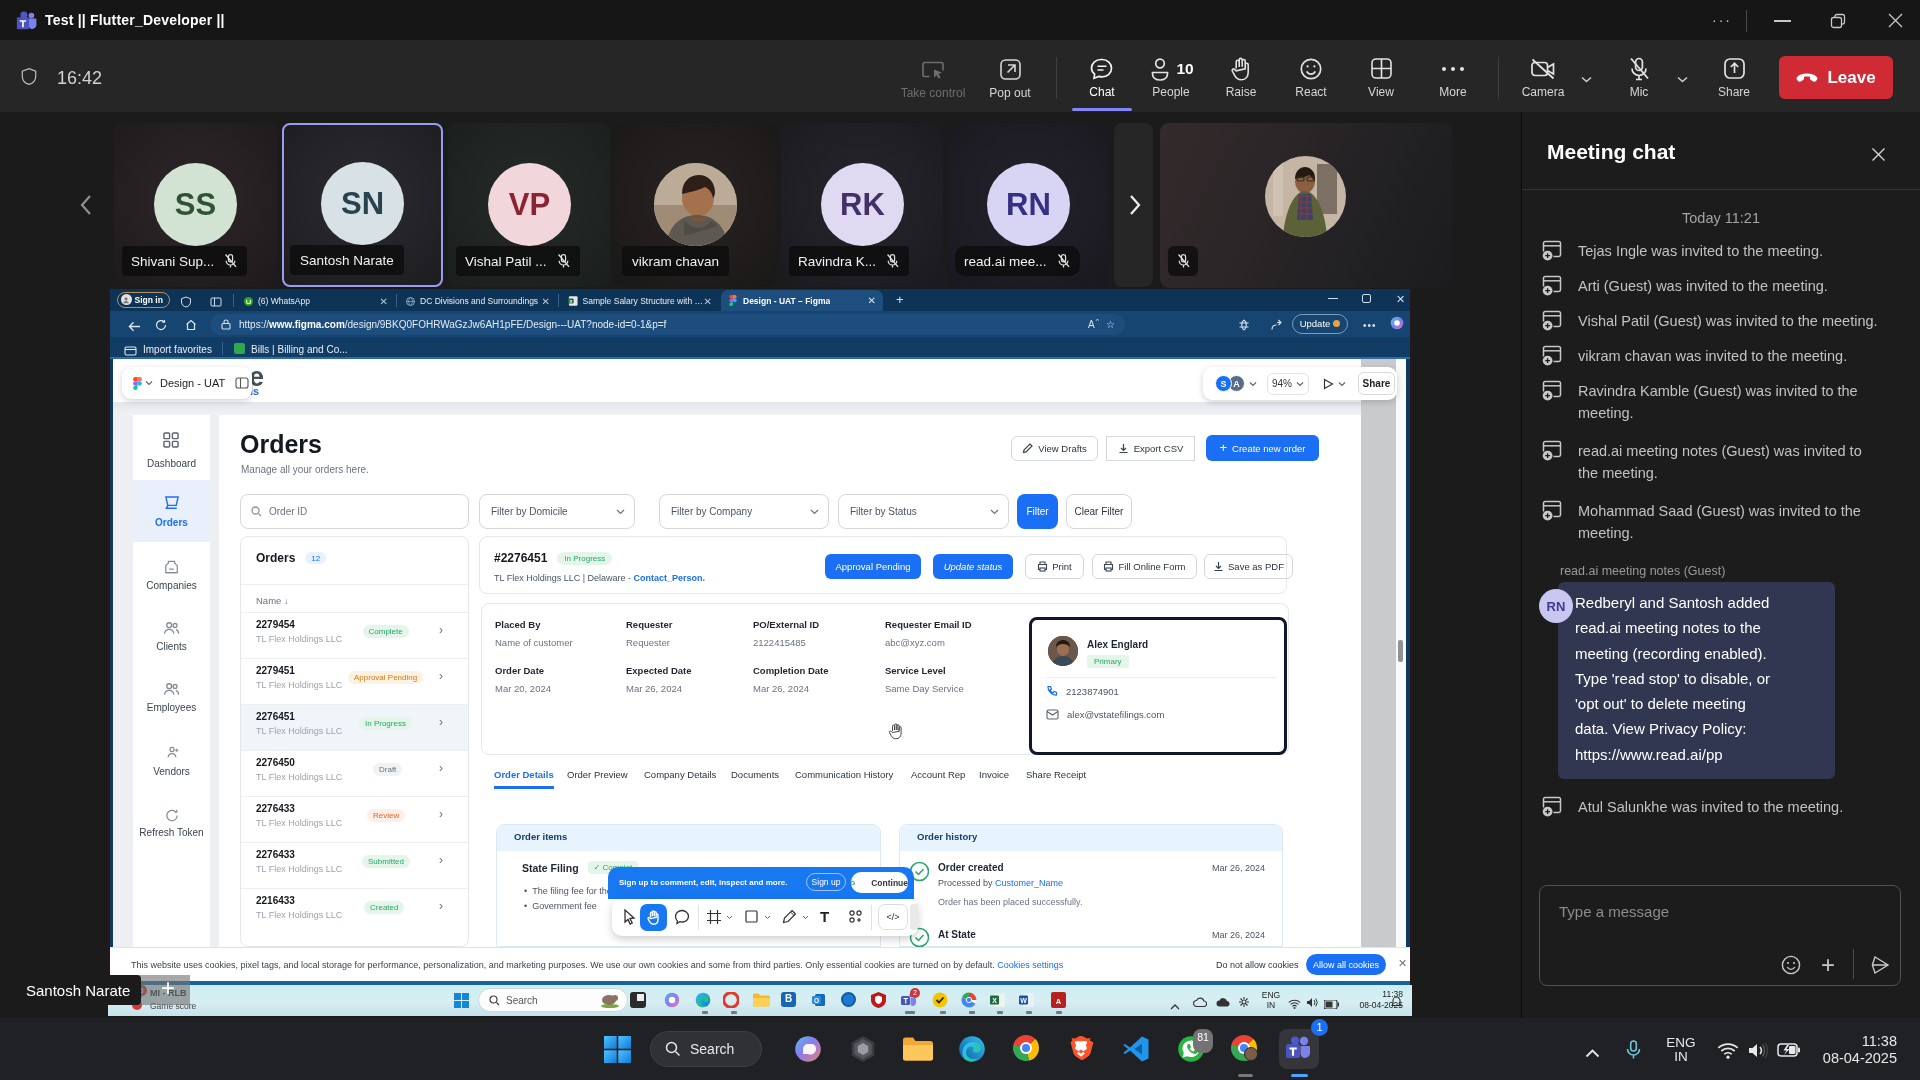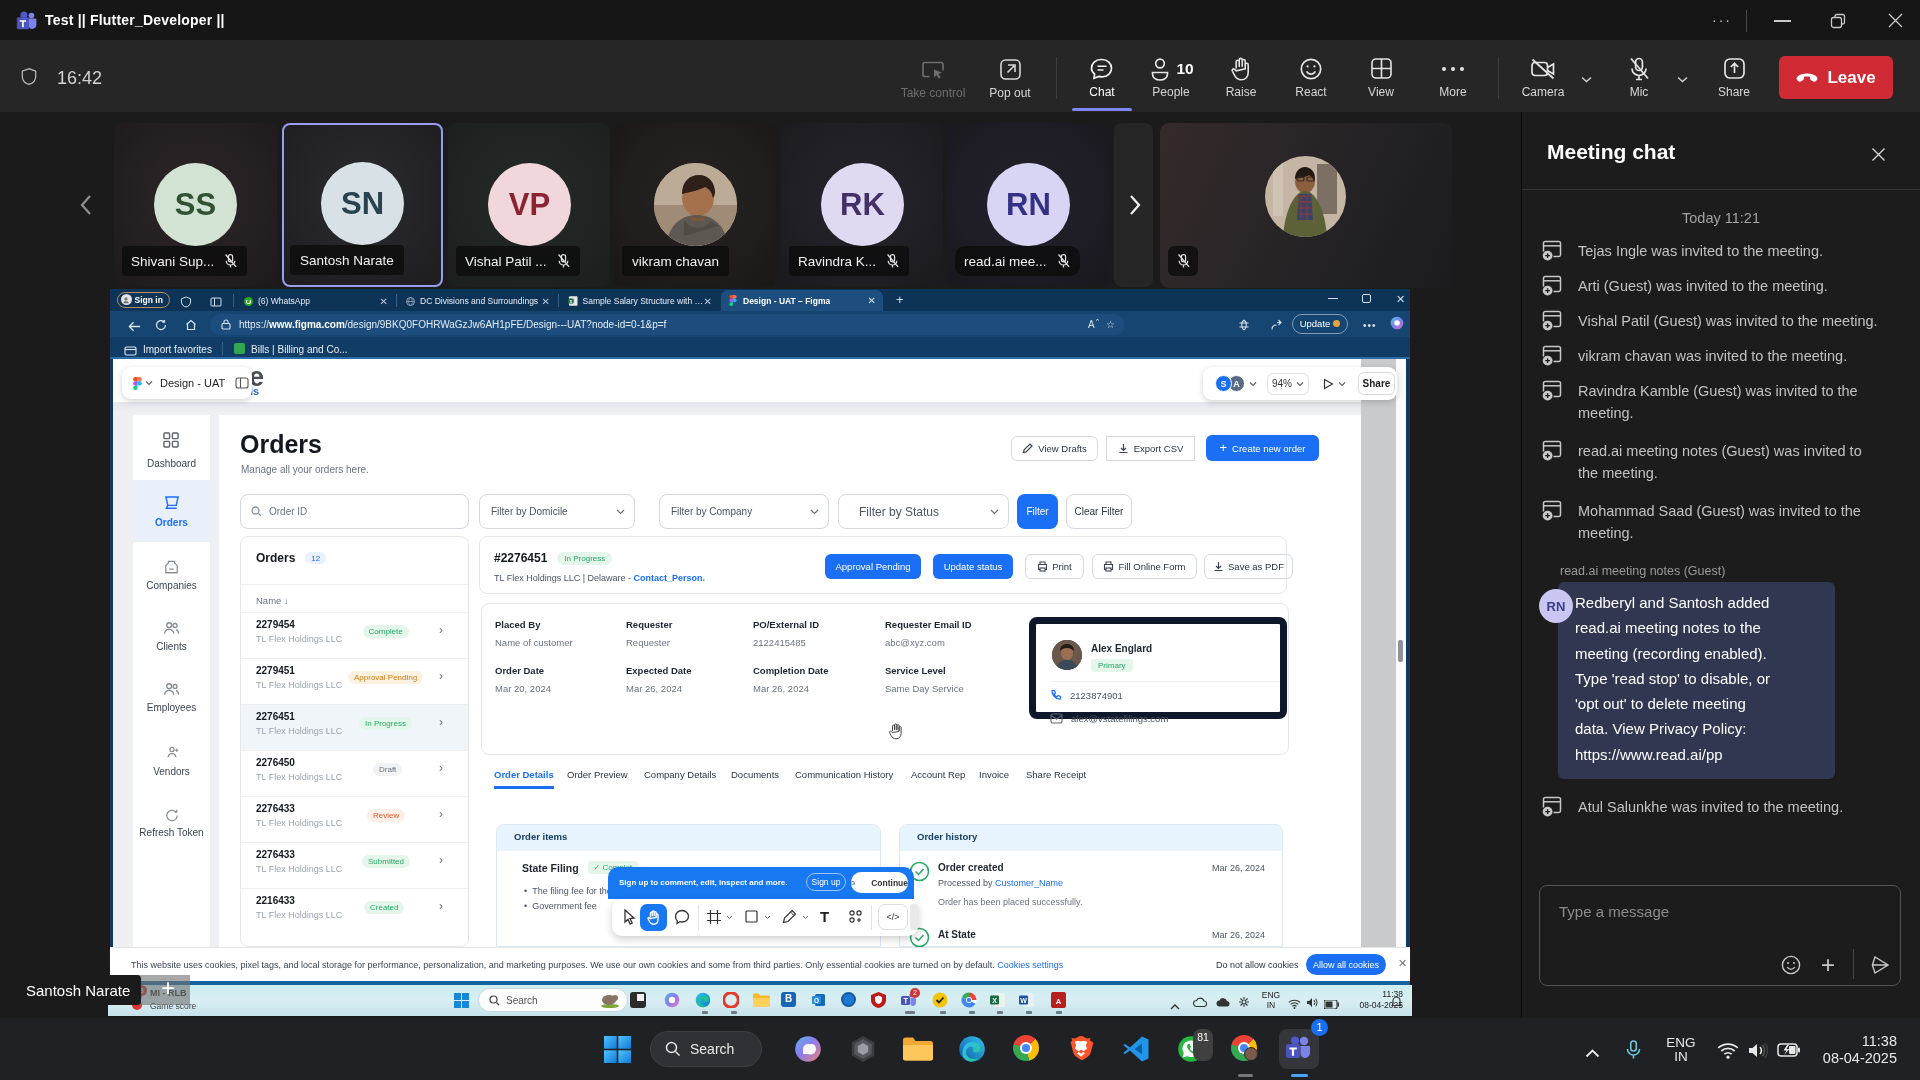--- a/index.html
+++ b/index.html
@@ -479,21 +479,21 @@
             <path d="M1 1l3.5 3.5L8 1" fill="none" stroke="#6b7280" stroke-width="1.2"></path>
           </svg>
   </div>
   <div class="a flex" style="left:549px;top:205px;width:170px;height:35px;border:1px solid #d4d8dd;border-radius:8px;">
     <span style="font-size:10px;color:#4b5563;margin-left:11px;">Filter by Company</span>
     <svg width="9" height="6" viewBox="0 0 9 6" style="margin-left:auto;margin-right:9px;">
             <path d="M1 1l3.5 3.5L8 1" fill="none" stroke="#6b7280" stroke-width="1.2"></path>
           </svg>
   </div>
   <div class="a flex" style="left:728px;top:205px;width:171px;height:35px;border:1px solid #d4d8dd;border-radius:8px;">
-    <span style="font-size:12px;color:#4b5563;margin-left:20px;">Filter by Status</span>
+    <span style="font-size:10px;color:#4b5563;margin-left:11px;">Filter by Status</span>
     <svg width="9" height="6" viewBox="0 0 9 6" style="margin-left:auto;margin-right:9px;">
             <path d="M1 1l3.5 3.5L8 1" fill="none" stroke="#6b7280" stroke-width="1.2"></path>
           </svg>
   </div>
   <div class="a flex" style="left:907px;top:205px;width:41px;height:35px;background:#1a6ff5;border-radius:8px;justify-content:center;color:#fff;font-size:10px;">Filter</div>
   <div class="a flex" style="left:956px;top:205px;width:66px;height:35px;border:1px solid #d4d8dd;border-radius:8px;justify-content:center;color:#2b3440;font-size:10px;">Clear Filter</div>
 
   <div class="a" style="left:130px;top:247px;width:229px;height:411px;background:#fff;border:1px solid #e5e7eb;border-radius:8px;overflow:hidden;">
     <div class="a flex" style="left:15px;top:14px;">
       <span style="font-size:12px;font-weight:bold;color:#14181f;">Orders</span>
@@ -539,21 +539,21 @@
     <div class="a" style="left:198px;top:362px;color:#6b7280;font-size:12px;">›</div>
   </div>
 
   <div class="a" style="left:369px;top:247px;width:808px;height:58px;background:#fff;border:1px solid #e5e7eb;border-radius:8px;">
     <div class="a flex" style="left:14px;top:14px;">
       <span style="font-size:12px;font-weight:bold;color:#14181f;">#2276451</span>
       <span style="margin-left:10px;background:#e4f6ea;color:#27a768;font-size:8px;border-radius:8px;padding:2px 7px;">In Progress</span>
     </div>
     <div class="a" style="left:14px;top:36px;font-size:9px;color:#4b5563;">TL Flex Holdings LLC | Delaware - <span style="color:#1a6ff5;font-weight:bold;">Contact_Person.</span></div>
     <div class="a flex" style="left:345px;top:17px;width:96px;height:25px;background:#1a6ff5;border-radius:6px;justify-content:center;color:#fff;font-size:9.5px;">Approval Pending</div>
-    <div class="a flex" style="left:453px;top:17px;width:80px;height:25px;background:#1a6ff5;border-radius:6px;justify-content:center;color:#fff;font-size:9.5px;">Update status</div>
+    <div class="a flex" style="left:453px;top:17px;width:80px;height:25px;background:#1a6ff5;border-radius:6px;justify-content:center;color:#fff;font-size:9.5px;font-style:italic;">Update status</div>
     <div class="a flex" style="left:545px;top:17px;width:59px;height:25px;border:1px solid #d4d8dd;border-radius:6px;justify-content:center;">
       <svg width="11" height="11" viewBox="0 0 11 11" fill="none" stroke="#3a4450" stroke-width="1.1">
               <path d="M3 3.5V1h5v2.5M3 8.5H1.5v-5h8v5H8"></path>
               <rect x="3" y="7" width="5" height="3"></rect>
             </svg>
       <span style="font-size:9.5px;color:#2b3440;margin-left:4px;">Print</span>
     </div>
     <div class="a flex" style="left:612px;top:17px;width:105px;height:25px;border:1px solid #d4d8dd;border-radius:6px;justify-content:center;">
       <svg width="11" height="11" viewBox="0 0 11 11" fill="none" stroke="#3a4450" stroke-width="1.1">
               <path d="M3 3.5V1h5v2.5M3 8.5H1.5v-5h8v5H8"></path>
@@ -580,21 +580,21 @@
     <div class="a" style="left:403px;top:33px;font-size:9.5px;color:#6b7280;">abc@xyz.com</div>
     <div class="a" style="left:13px;top:61px;font-size:9.5px;font-weight:bold;color:#1f2530;">Order Date</div>
     <div class="a" style="left:13px;top:79px;font-size:9.5px;color:#6b7280;">Mar 20, 2024</div>
     <div class="a" style="left:144px;top:61px;font-size:9.5px;font-weight:bold;color:#1f2530;">Expected Date</div>
     <div class="a" style="left:144px;top:79px;font-size:9.5px;color:#6b7280;">Mar 26, 2024</div>
     <div class="a" style="left:271px;top:61px;font-size:9.5px;font-weight:bold;color:#1f2530;">Completion Date</div>
     <div class="a" style="left:271px;top:79px;font-size:9.5px;color:#6b7280;">Mar 26, 2024</div>
     <div class="a" style="left:403px;top:61px;font-size:9.5px;font-weight:bold;color:#1f2530;">Service Level</div>
     <div class="a" style="left:403px;top:79px;font-size:9.5px;color:#6b7280;">Same Day Service</div>
 
-    <div class="a" style="left:547px;top:13px;width:258px;height:102px;border:7px solid #0f172a;border-radius:8px;">
+    <div class="a" style="left:547px;top:13px;width:258px;height:138px;border:3px solid #0f172a;border-radius:8px;">
       <div class="a" style="left:16px;top:16px;width:30px;height:30px;border-radius:50%;overflow:hidden;background:#4a3b33;">
         <svg width="30" height="30" viewBox="0 0 30 30">
                 <rect width="30" height="30" fill="#6b584a"></rect>
                 <ellipse cx="15" cy="13" rx="6" ry="7" fill="#9c6f52"></ellipse>
                 <path d="M8 11c0-5 3.5-7 7-7s7 2 7 7c-2-2-4-3-7-3s-5 1-7 3z" fill="#241a14"></path>
                 <path d="M4 30c1-7 5-10 11-10s10 3 11 10z" fill="#3a4a58"></path>
               </svg>
       </div>
       <div class="a" style="left:55px;top:19px;font-size:10px;font-weight:bold;color:#1f2530;">Alex Englard</div>
       <div class="a" style="left:55px;top:35px;background:#e4f6ea;color:#27a768;font-size:8px;border-radius:3px;padding:2px 7px;">Primary</div>
@@ -1083,21 +1083,21 @@
           <path d="M14 14.5l2.8 2-2.8 2.3-2.8-2.3z" fill="#fb542b"></path>
         </svg></div>
   <div class="a" style="left:1122px;top:17px;"><svg width="28" height="28" viewBox="0 0 28 28">
           <path d="M20 1.5L8 12.5 3 9l-1.8 1L6 14 1.2 18 3 19l5-3.5 12 11 6.5-3V4.5z" fill="#2196e8"></path>
           <path d="M20 8.5v11L12.5 14z" fill="#0f5ea8"></path>
         </svg></div>
   <div class="a" style="left:1177px;top:17px;"><svg width="28" height="28" viewBox="0 0 28 28">
           <circle cx="14" cy="14" r="12.8" fill="#2ab540"></circle>
           <path d="M14 5.5c-4.7 0-8.5 3.6-8.5 8.1 0 1.6.5 3 1.3 4.3l-1.3 4.6 4.8-1.2a8.9 8.9 0 0 0 3.7.8c4.7 0 8.5-3.6 8.5-8.1S18.7 5.5 14 5.5z" fill="#fff"></path>
           <path d="M10.5 9.5c.3-.6.6-.6.9-.6h.8c.2 0 .5 0 .7.5l1 2.3c.1.3 0 .5-.2.7l-.7.8c-.1.2-.2.4 0 .7.6 1 1.7 2 3 2.5.3.1.5.1.7-.1l.8-1c.2-.3.4-.3.7-.2l2.2 1c.3.2.4.3.4.5-.1.8-.8 1.9-1.7 2.1-.8.3-1.7.3-2.9-.2-2.3-.9-4.3-2.9-5.4-5-.5-1-.9-2.2-.5-3z" fill="#2ab540"></path>
-        </svg><div style="position:absolute;left:16px;top:-6px;min-width:20px;height:32px;border-radius:8px;background:#404040;color:#fff;font-size:10.5px;text-align:center;line-height:16px;padding:0 2px;">81</div></div>
+        </svg><div style="position:absolute;left:16px;top:-6px;min-width:20px;height:24px;border-radius:8px;background:#737373;color:#fff;font-size:10.5px;text-align:center;line-height:16px;padding:0 2px;">81</div></div>
   <div class="a" style="left:1231px;top:17px;">
         <div style="width:26px;height:26px;border-radius:50%;background:conic-gradient(from 45deg, #fbbc04 0 120deg, #34a853 120deg 240deg, #ea4335 240deg 360deg);position:relative;">
           <div style="position:absolute;left:7px;top:7px;width:12px;height:12px;border-radius:50%;background:#fff;"></div>
           <div style="position:absolute;left:9px;top:9px;width:8px;height:8px;border-radius:50%;background:#4285f4;"></div>
         </div>
         <div style="position:absolute;left:13px;top:12px;width:14px;height:14px;border-radius:50%;background:#7a5c48;border:1px solid #2a2a2a;"></div>
       </div>
   <div class="a" style="left:1238px;top:56px;width:15px;height:3px;border-radius:2px;background:#787878;"></div>
   <div class="a" style="left:1279px;top:11px;width:40px;height:40px;background:#34363b;border-radius:8px;"></div>
   <div class="a" style="left:1285px;top:18px;"><svg width="27" height="26" viewBox="0 0 27 26">

